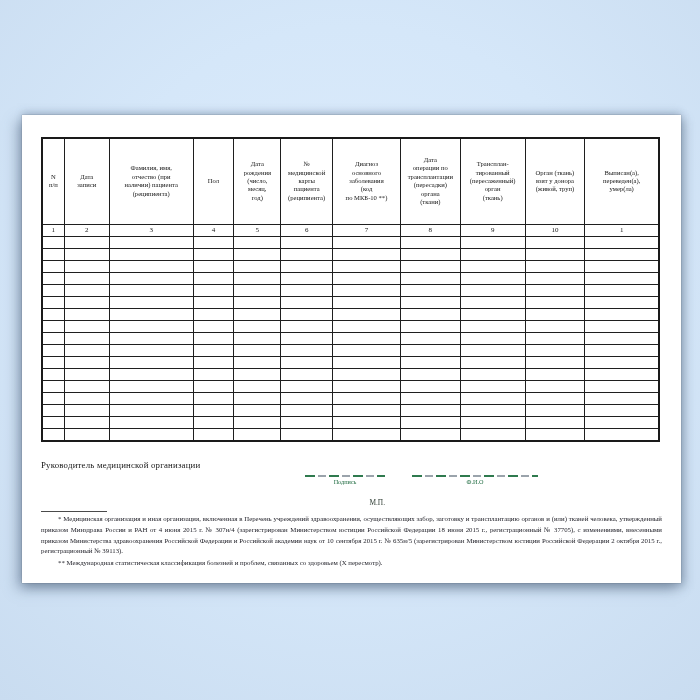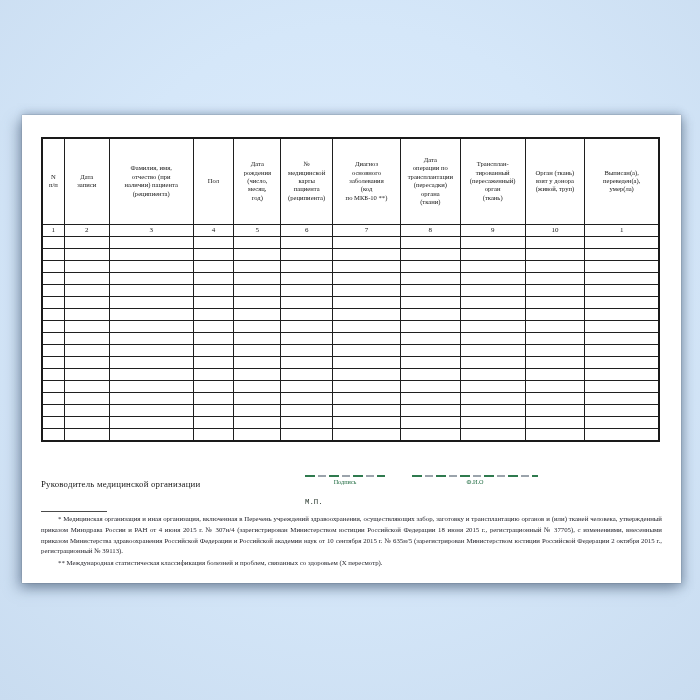--- a/index.html
+++ b/index.html
@@ -50,21 +50,21 @@
   table.journal tr.numrow td {
     height: 11px;
     font-size: 7px;
     text-align: center;
     vertical-align: middle;
     color: #161616;
   }
   table.journal tbody td.blank { height: 11px; }
   .role-label {
     position: absolute;
-    left: 19px; top: 364px;
+    left: 19px; top: 345px;
     font-size: 8.8px;
     color: #151515;
     letter-spacing: 0.2px;
   }
   .sig {
     position: absolute;
     top: 360px;
     text-align: center;
   }
   .sig .line {
@@ -77,24 +77,23 @@
   }
   .sig .cap {
     margin-top: 1px;
     font-size: 6.2px;
     color: #1e6b40;
   }
   .stamp {
     position: absolute;
     left: 283px; top: 383px;
     width: 80px;
-    text-align: left;
+    text-align: right;
     font-size: 7.4px;
     color: #2c3a31;
-    font-family: Liberation Mono, monospace;
   }
   .foot-rule {
     position: absolute;
     left: 19px; top: 396px;
     width: 66px; height: 1px;
     background: #4a4a4a;
   }
   .footnotes {
     position: absolute;
     left: 19px; top: 399px;

